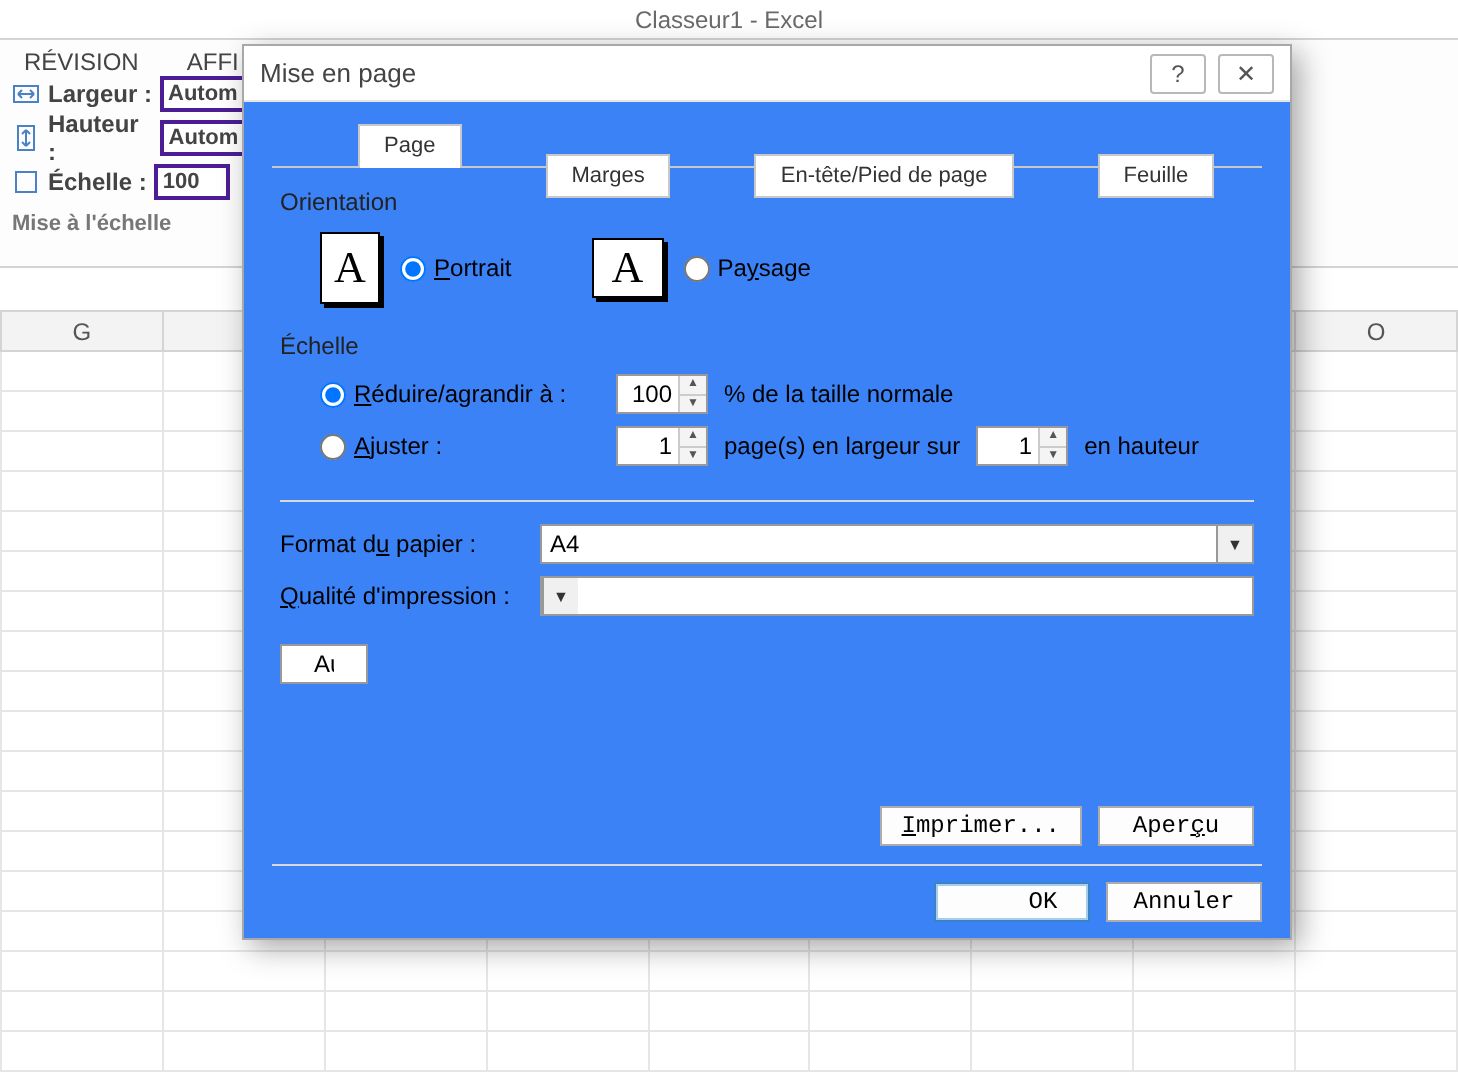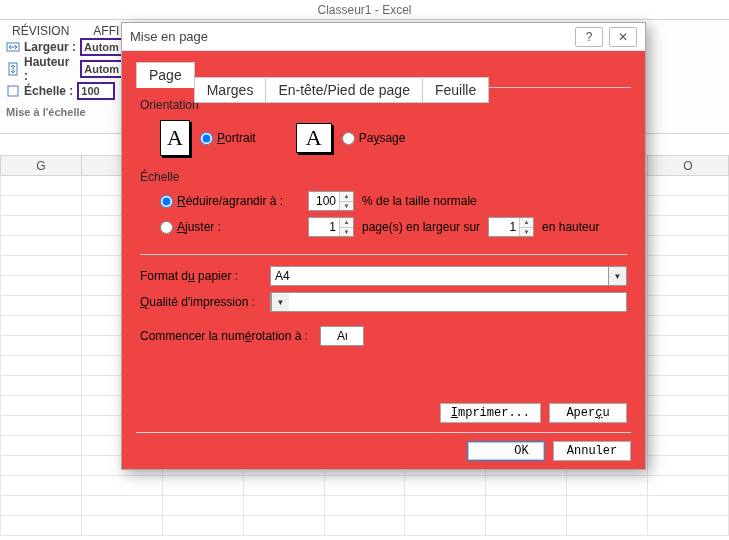--- a/index.html
+++ b/index.html
@@ -92,21 +92,21 @@
   .grid td {
     border: 1px solid #e6e6e6;
     height: 20px;
   }
   
   .dialog {
     position: absolute;
     left: 121px; top: 22px;
     width: 525px;
     height: 448px;
-    background: #ef4444;
+    background: #3b82f6;
     border: 1px solid #a8a8a8;
     box-shadow: 4px 4px 14px rgba(0,0,0,0.35);
   }
   .dialog-titlebar {
     height: 28px;
     display: flex;
     align-items: center;
     padding: 0 8px;
     background: #fff;
     border-bottom: 1px solid #e6e6e6;
@@ -134,24 +134,25 @@
     border-bottom: 1px solid #c8c8c8;
     position: relative;
   }
   .tab {
     padding: 4px 12px;
     border: 1px solid #c8c8c8;
     border-bottom: none;
     margin-right: -1px;
     background: #fff;
     color: #333;
-    font-size: 14px;
+    font-size: 11px;
     position: relative;
     top: 1px;
     cursor: default;
+    margin-left: 43px;
   }
   .tab.inactive {
     background: #fff;
     border-bottom: 1px solid #c8c8c8;
     top: 16px;
   }
   .dialog-body {
     padding: 10px 18px 0 18px;
   }
   .section-label {
@@ -640,21 +641,20 @@
     </div>
 
     <div class="form-row">
       <span class="fl"><span class="u">Q</span>ualité d'impression :</span>
       <div class="combo">
         <span class="combo-btn">▼</span>
       </div>
     </div>
 
     <div class="form-row" style="margin-top:8px">
-      <span style="width:180px">Commencer la num<span class="u">é</span>rotation à :</span>
       <input class="small-input" value="Auto" style="">
     </div>
 
   </div>
 
   <div class="dialog-footer1">
     <button class="btn"><span class="u">I</span>mprimer...</button>
     <button class="btn">Aper<span class="u">ç</span>u</button>
   </div>
 

